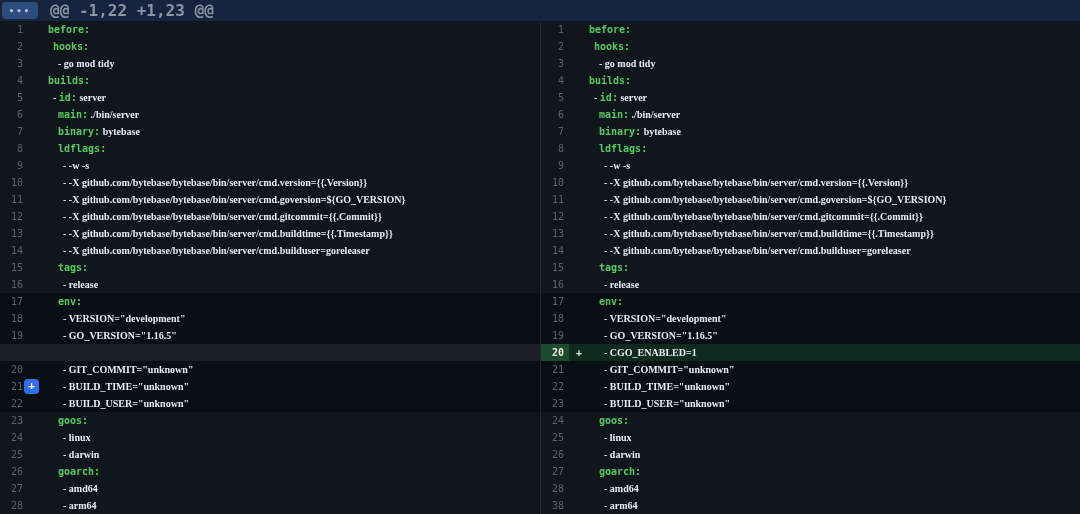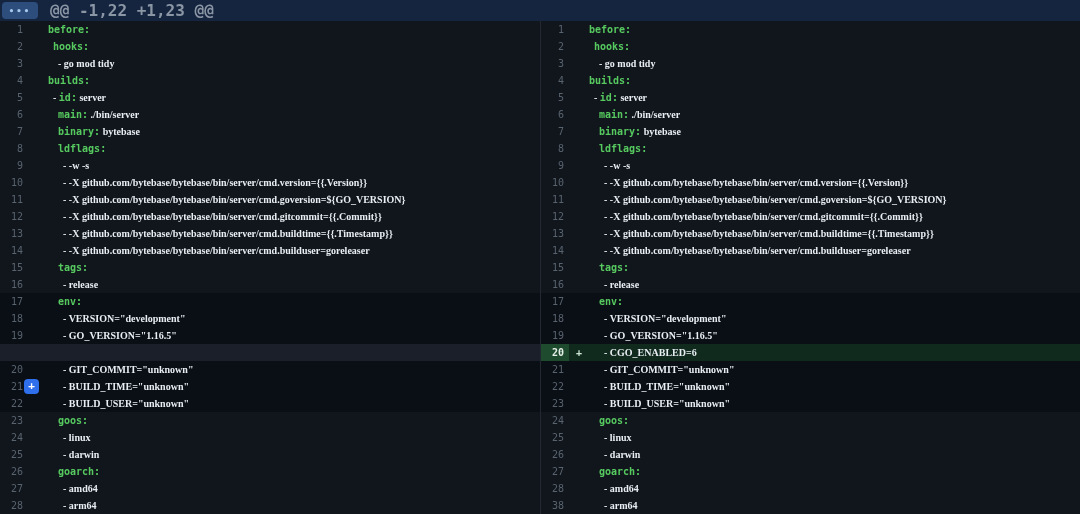--- a/index.html
+++ b/index.html
@@ -294,21 +294,21 @@
           <div class="code"><span class="p">      - VERSION="development"</span></div>
         </div>
         <div class="row band">
           <div class="gutter">19</div>
           <div class="marker"></div>
           <div class="code"><span class="p">      - GO_VERSION="1.16.5"</span></div>
         </div>
         <div class="row added">
           <div class="gutter">20</div>
           <div class="marker">+</div>
-          <div class="code"><span class="p">      - CGO_ENABLED=6</span></div>
+          <div class="code"><span class="p">      - CGO_ENABLED=1</span></div>
         </div>
         <div class="row band">
           <div class="gutter">21</div>
           <div class="marker"></div>
           <div class="code"><span class="p">      - GIT_COMMIT="unknown"</span></div>
         </div>
         <div class="row band">
           <div class="gutter">22</div>
           <div class="marker"></div>
           <div class="code"><span class="p">      - BUILD_TIME="unknown"</span></div>

